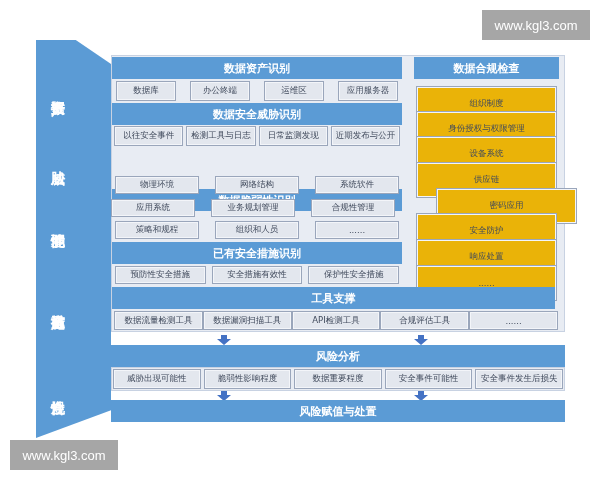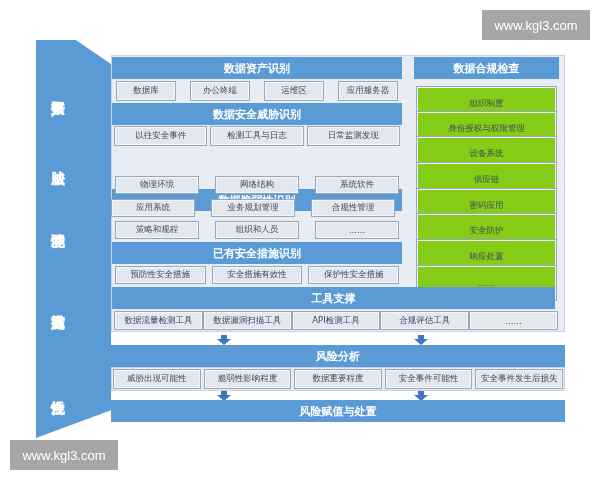--- a/index.html
+++ b/index.html
@@ -43,21 +43,21 @@
     }
     .cell {
       flex: 1; height: 100%; background: #e3e7ee; border: 1px solid #9aa6bb;
       box-shadow: inset 0 0 0 1px #f3f5f9;
       font-size: 8.5px; color: #404a5c;
       display: flex; align-items: center; justify-content: center; white-space: nowrap;
     }
 
     .right-col-cell {
       position: absolute; left: 416px; width: 141px; height: 36px;
-      background: #84cc16; border: 1px solid #9aa6bb;
+      background: #eab308; border: 1px solid #9aa6bb;
       box-shadow: inset 0 0 0 1px #f3f5f9;
       font-size: 8.5px; color: #404a5c;
       display: flex; align-items: center; justify-content: center;
     }
 
     .arrow {
       position: absolute; width: 14px; height: 10px;
     }
     .arrow svg { display: block; }
 
@@ -85,20 +85,21 @@
   <div class="cell">办公终端</div>
   <div class="cell">运维区</div>
   <div class="cell">应用服务器</div>
 </div>
 
 <div class="header-bar" style="left:112px;top:103px;width:290px;height:22px;">数据安全威胁识别</div>
 <div class="row" style="left:114px;top:126px;width:286px;height:20px;">
   <div class="cell">以往安全事件</div>
   <div class="cell">检测工具与日志</div>
   <div class="cell">日常监测发现</div>
+  <div class="cell">近期发布与公开</div>
 </div>
 
 <div class="header-bar" style="left:112px;top:149px;width:290px;height:22px;margin-top:40px;">数据脆弱性识别</div>
 <div class="row" style="left:115px;top:176px;width:284px;height:18px;gap:16px;">
   <div class="cell">物理环境</div>
   <div class="cell">网络结构</div>
   <div class="cell">系统软件</div>
 </div>
 <div class="row" style="left:111px;top:199px;width:284px;height:18px;gap:16px;">
   <div class="cell">应用系统</div>
@@ -116,21 +117,21 @@
   <div class="cell">预防性安全措施</div>
   <div class="cell">安全措施有效性</div>
   <div class="cell">保护性安全措施</div>
 </div>
 
 <div class="header-bar" style="left:414px;top:57px;width:145px;height:22px;">数据合规检查</div>
 <div class="right-col-cell" style="top:86px;">组织制度</div>
 <div class="right-col-cell" style="top:111px;">身份授权与权限管理</div>
 <div class="right-col-cell" style="top:136px;">设备系统</div>
 <div class="right-col-cell" style="top:162px;">供应链</div>
-<div class="right-col-cell" style="top:188px;">密码应用</div>
+<div class="right-col-cell" style="top:188px;margin-left:20px;">密码应用</div>
 <div class="right-col-cell" style="top:213px;">安全防护</div>
 <div class="right-col-cell" style="top:239px;">响应处置</div>
 <div class="right-col-cell" style="top:265px;">......</div>
 
 <div class="header-bar" style="left:112px;top:287px;width:443px;height:22px;">工具支撑</div>
 <div class="row" style="left:114px;top:311px;width:444px;height:19px;gap:0;">
   <div class="cell">数据流量检测工具</div>
   <div class="cell">数据漏洞扫描工具</div>
   <div class="cell">API检测工具</div>
   <div class="cell">合规评估工具</div>

